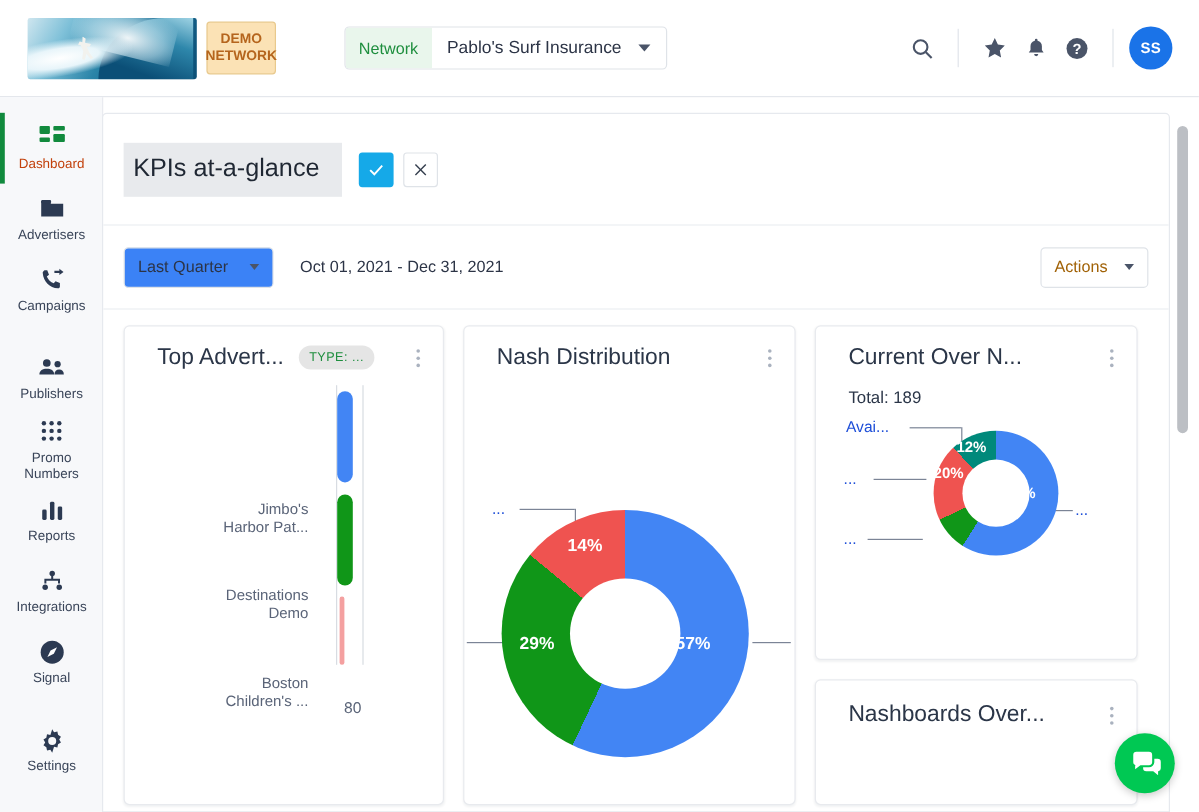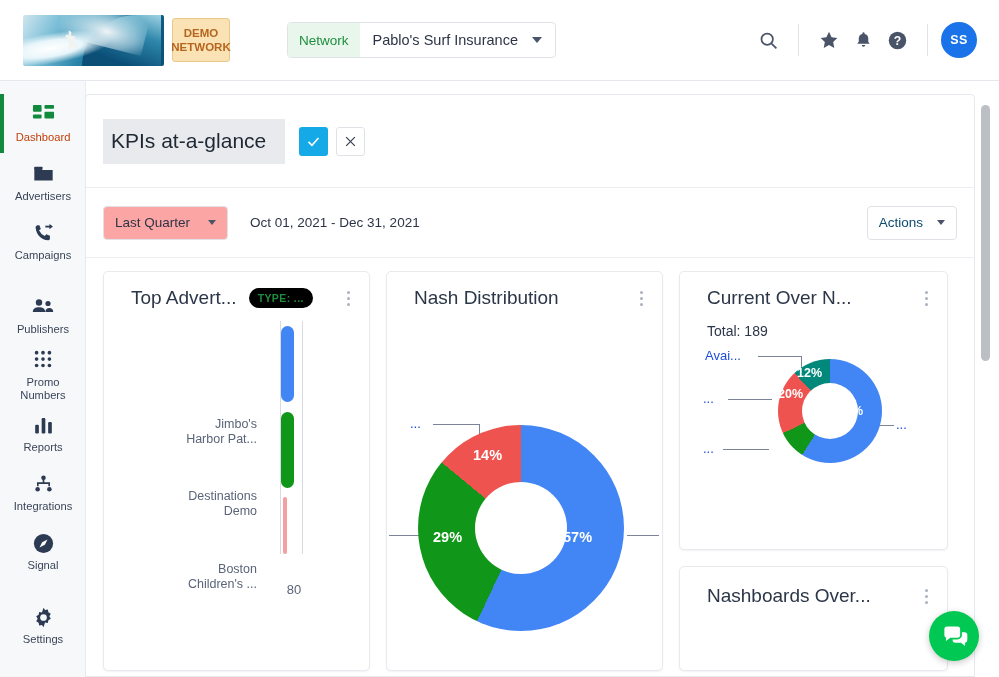--- a/index.html
+++ b/index.html
@@ -173,40 +173,40 @@
 
   .filter-row {
     height: 70px;
     border-bottom: 1px solid #eceef2;
     display: flex; align-items: center;
     padding: 0 17px;
   }
   .range-select {
     height: 34px;
     border: 1px solid #dfe3e8; border-radius: 4px;
-    background:#fca5a5;
+    background:#3b82f6;
     display:flex; align-items:center; gap: 18px;
     padding: 0 11px;
     font-size: 13.5px; color:#2c3446;
   }
   .tiny-caret {
     width:0;height:0;
     border-left:4.5px solid transparent;
     border-right:4.5px solid transparent;
     border-top:5.5px solid #4a5468;
   }
   .date-text { margin-left: 22px; font-size: 13.5px; color:#2c3446; }
   .actions-btn {
     margin-left:auto;
     height: 34px;
     border: 1px solid #dfe3e8; border-radius: 4px;
     background:#fff;
     display:flex; align-items:center; gap: 14px;
     padding: 0 11px;
-    font-size: 13.5px; color:#0c4a6e;
+    font-size: 13.5px; color:#a16207;
   }
 
   
   .grid {
     padding: 13px 17px 0 17px;
     display: flex; gap: 16px;
     align-items: flex-start;
   }
   .col { display: flex; flex-direction: column; gap: 16px; }
   .card {
@@ -219,22 +219,22 @@
   .card-head {
     display:flex; align-items:center;
     padding: 15px 14px 0 27px;
     gap: 12px;
   }
   .card-title {
     font-size: 19px; color:#2b3648; font-weight: 400;
     white-space: nowrap;
   }
   .type-badge {
-    background:#000000; color:#1e8e3e;
-    font-size: 10.5px; font-weight: 700; letter-spacing:.4px;
+    background:#e5e5e5; color:#1e8e3e;
+    font-size: 10.5px; font-weight: 400; letter-spacing:.4px;
     padding: 4px 9px; border-radius: 10px;
   }
   .kebab {
     margin-left:auto; margin-right: 5px;
     display:flex; flex-direction:column; gap:3px; align-items:center;
   }
   .kebab i { width:3px;height:3px;border-radius:50%;background:#aab2bf;display:block; }
 
   
   .barchart { position: relative; height: 300px; }

